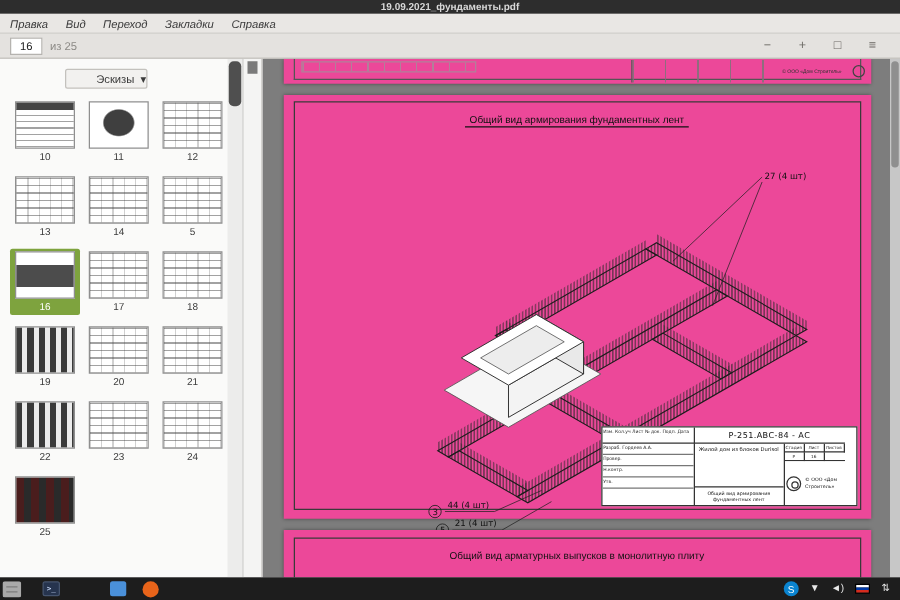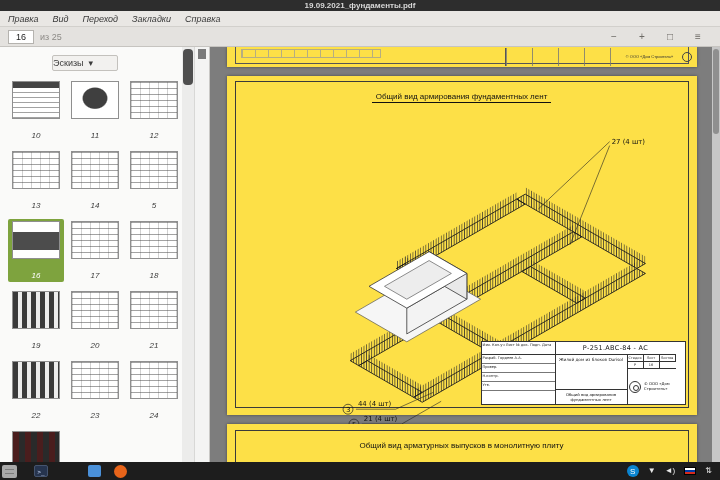--- a/index.html
+++ b/index.html
@@ -20,46 +20,46 @@
   .oflabel{margin-left:6px;color:#8c8a86;}
   .tb-right{margin-left:auto;display:flex;gap:12px;margin-right:14px;}
   .tb-ic{width:16px;height:14px;display:flex;align-items:center;justify-content:center;color:#6b6964;
     font-size:10px;border-radius:2px;}
 
   
   .main{position:absolute;top:47px;left:0;right:0;bottom:18px;overflow:hidden;}
   .sidebar{position:absolute;left:0;top:0;bottom:0;width:194px;background:#fafaf9;overflow:hidden;}
   .mode-btn{display:flex;align-items:center;gap:5px;width:66px;margin:8px 0 4px 52px;height:16px;
     border:1px solid #c3c1bd;background:#f2f1ef;border-radius:2px;font-size:9px;color:#3a3a3a;
-    justify-content:flex-start;}
+    justify-content:flex-end;}
   .thumbgrid{display:grid;grid-template-columns:repeat(3,56px);gap:7px 3px;padding:4px 0 0 8px;}
   .tcell{display:flex;flex-direction:column;align-items:center;padding:2px;border-radius:2px;}
   .tpic{width:48px;height:38px;background:#fff;border:1px solid #8f8f8f;
     background-image:repeating-linear-gradient(180deg,rgba(70,70,70,.5) 0 1px,transparent 1px 6px),
       repeating-linear-gradient(90deg,rgba(70,70,70,.25) 0 1px,transparent 1px 9px);}
-  .tnum{font-size:8px;color:#3c3c3c;margin-top:12px;font-style:italic;}
+  .tnum{font-size:8px;color:#3c3c3c;margin-top:2px;}
   .tcell:nth-child(1) .tpic{background-image:linear-gradient(180deg,#444 0 6px,transparent 6px),
       repeating-linear-gradient(180deg,rgba(70,70,70,.5) 0 1px,transparent 1px 5px);}
   .tcell:nth-child(2) .tpic{background-image:radial-gradient(ellipse at 50% 45%,#3f3f3f 0 36%,transparent 40%);}
   .tcell:nth-child(7) .tpic{background-image:linear-gradient(180deg,transparent 0 10px,#4c4c4c 10px 28px,transparent 28px),
       repeating-linear-gradient(90deg,transparent 0 8px,#fff 8px 11px);}
   .tcell:nth-child(10) .tpic,.tcell:nth-child(13) .tpic{background-image:repeating-linear-gradient(90deg,#3a3a3a 0 5px,#ececec 5px 9px);}
   .tcell:nth-child(16) .tpic{background-image:repeating-linear-gradient(90deg,#4a1d1d 0 6px,#2a2a2a 6px 12px);}
   .tcell.sel{background:#7ea33e;}
   .tcell.sel .tnum{color:#fff;}
   .side-scroll{position:absolute;right:0;top:0;bottom:0;width:12px;background:#ececeb;}
   .side-scroll .sthumb{position:absolute;top:2px;left:1px;width:10px;height:36px;background:#4f4f4f;border-radius:4px;}
   .gutter{position:absolute;left:194px;top:0;bottom:0;width:16px;background:#f4f4f3;
     border-left:1px solid #d8d8d6;border-right:1px solid #c9c8c5;}
   .gutter::before{content:"";position:absolute;top:2px;left:3px;width:8px;height:10px;background:#7a7a7a;}
 
   
   .docarea{position:absolute;left:211px;right:8px;top:0;bottom:0;background:#7d7d7d;overflow:hidden;
     display:flex;flex-direction:column;align-items:center;gap:9px;}
-  .page{width:470px;background:#fde047;position:relative;box-shadow:0 0 3px rgba(0,0,0,.4);flex:none;}
+  .page{width:470px;background:#ec4899;position:relative;box-shadow:0 0 3px rgba(0,0,0,.4);flex:none;}
   .page-prev{height:20px;}
   .p15frame{position:absolute;left:8px;right:8px;top:0;bottom:3px;border:1px solid #555;border-top:none;}
   .p15sched{position:absolute;left:14px;top:2px;width:140px;height:9px;border:1px solid #999;opacity:.7;
     background:repeating-linear-gradient(90deg,#999 0 1px,transparent 1px 13px);}
   .p15stamp{position:absolute;right:2px;top:1px;bottom:1px;width:190px;border-left:1px solid #555;
     display:flex;align-items:center;}
   .p15cols{flex:1;height:100%;background:repeating-linear-gradient(90deg,#777 0 1px,transparent 1px 26px);opacity:.8;}
   .p15co{font-size:4px;color:#333;width:58px;text-align:center;line-height:1.1;}
   .p15logo{width:10px;height:10px;border:1px solid #444;border-radius:50%;margin:0 3px;flex:none;}
 

